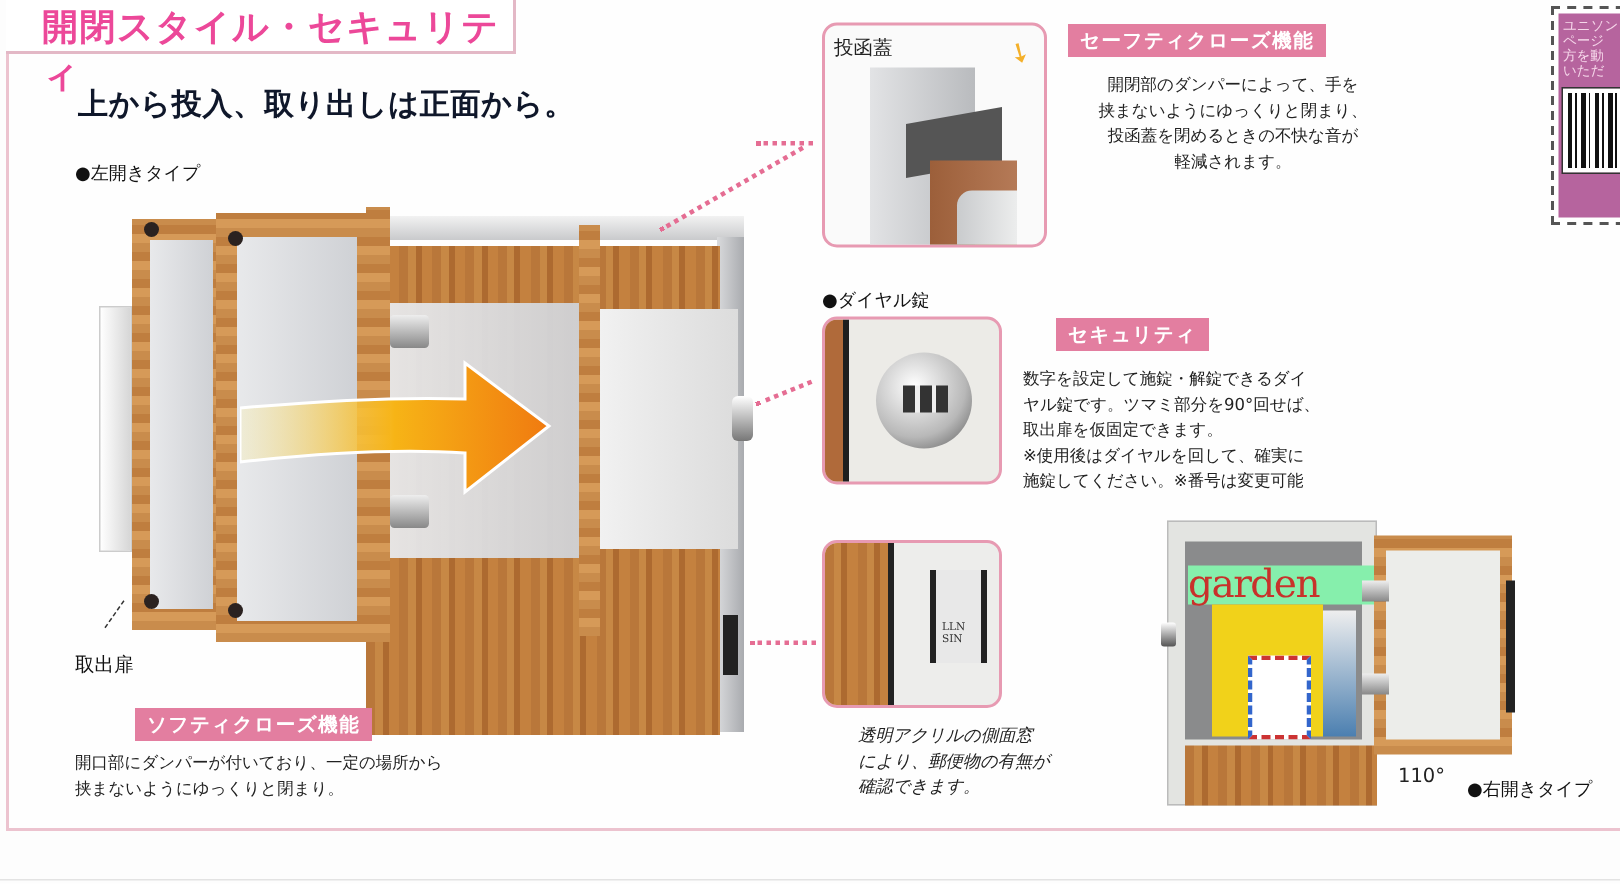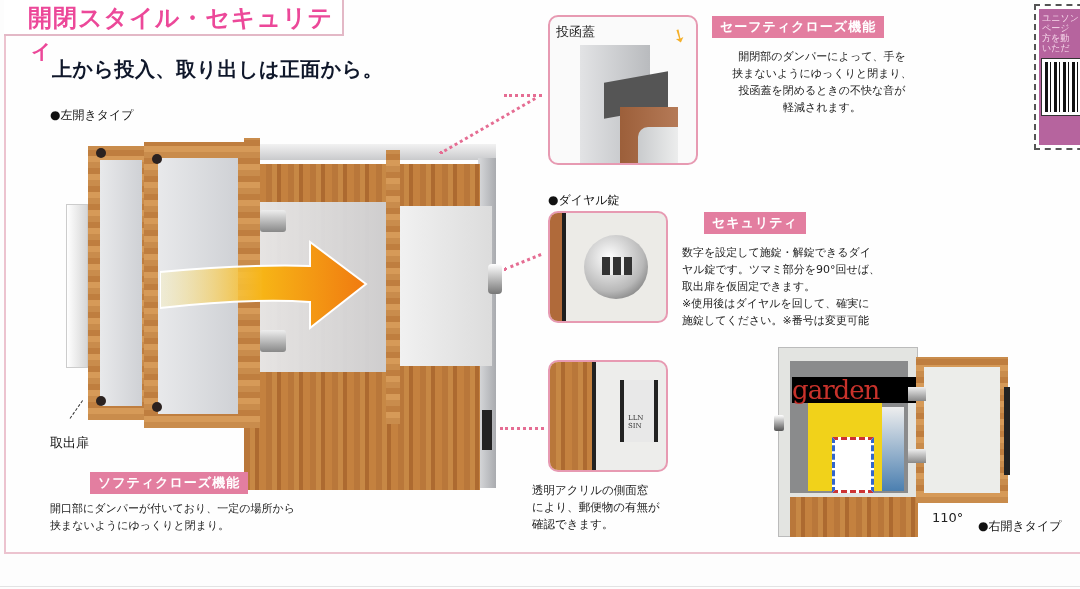--- a/index.html
+++ b/index.html
@@ -126,28 +126,28 @@
 施錠してください。※番号は変更可能</div>
 
 <div class="callout-img" style="left:548px;top:360px;width:120px;height:112px;background:#ededeb;">
   <div class="wood" style="position:absolute;left:0;top:0;width:42px;height:112px;"></div>
   <div style="position:absolute;left:42px;top:0;width:4px;height:112px;background:#222;"></div>
   <div style="position:absolute;left:70px;top:18px;width:38px;height:62px;background:linear-gradient(90deg,#222 0 4px,#e8e8e8 4px 34px,#222 34px);text-decoration:underline;">
     <div style="position:absolute;left:8px;top:34px;font-size:7px;line-height:8px;color:#333;white-space:pre-line;font-family:'DejaVu Serif',serif;">LLN
 SIN</div>
   </div>
 </div>
-<div class="desc" style="left:532px;top:482px;width:170px;font-size:11.5px;">透明アクリルの側面窓
+<div class="desc" style="left:572px;top:482px;width:170px;font-size:11.5px;font-style:italic;">透明アクリルの側面窓
 により、郵便物の有無が
 確認できます。</div>
 
 <div style="position:absolute;left:778px;top:345px;width:235px;height:195px;">
   <div style="position:absolute;left:0;top:2px;width:140px;height:190px;background:#e3e4e1;border:1px solid #bbb;"></div>
   <div style="position:absolute;left:12px;top:16px;width:118px;height:132px;background:#8a8b8c;"></div>
-  <div style="position:absolute;left:14px;top:32px;width:131px;font-size:26px;line-height:26px;color:#c8322b;font-family:'DejaVu Serif',serif;letter-spacing:-1px;background:#000000;">garden</div>
+  <div style="position:absolute;left:14px;top:32px;width:131px;font-size:26px;line-height:26px;color:#c8322b;font-family:'DejaVu Serif',serif;letter-spacing:-1px;background:#86efac;">garden</div>
   <div style="position:absolute;left:30px;top:58px;width:74px;height:88px;background:#f1d21a;"></div>
   <div style="position:absolute;left:54px;top:92px;width:42px;height:56px;background:#fff;border:3px dashed #c33;border-color:#c33 #36c;"></div>
   <div style="position:absolute;left:104px;top:62px;width:22px;height:84px;background:linear-gradient(#eee,#4b7fb0);"></div>
   <div class="wood" style="position:absolute;left:12px;top:152px;width:128px;height:40px;"></div>
   <div style="position:absolute;left:-4px;top:70px;width:10px;height:16px;background:linear-gradient(#fff,#555);border-radius:2px;"></div>
   <div class="woodv" style="position:absolute;left:138px;top:12px;width:92px;height:146px;"></div>
   <div style="position:absolute;left:146px;top:22px;width:76px;height:126px;background:#ecedea;"></div>
   <div style="position:absolute;left:130px;top:42px;width:18px;height:14px;background:linear-gradient(#eee,#888);"></div>
   <div style="position:absolute;left:130px;top:104px;width:18px;height:14px;background:linear-gradient(#eee,#888);"></div>
   <div style="position:absolute;left:226px;top:42px;width:6px;height:88px;background:#222;"></div>

